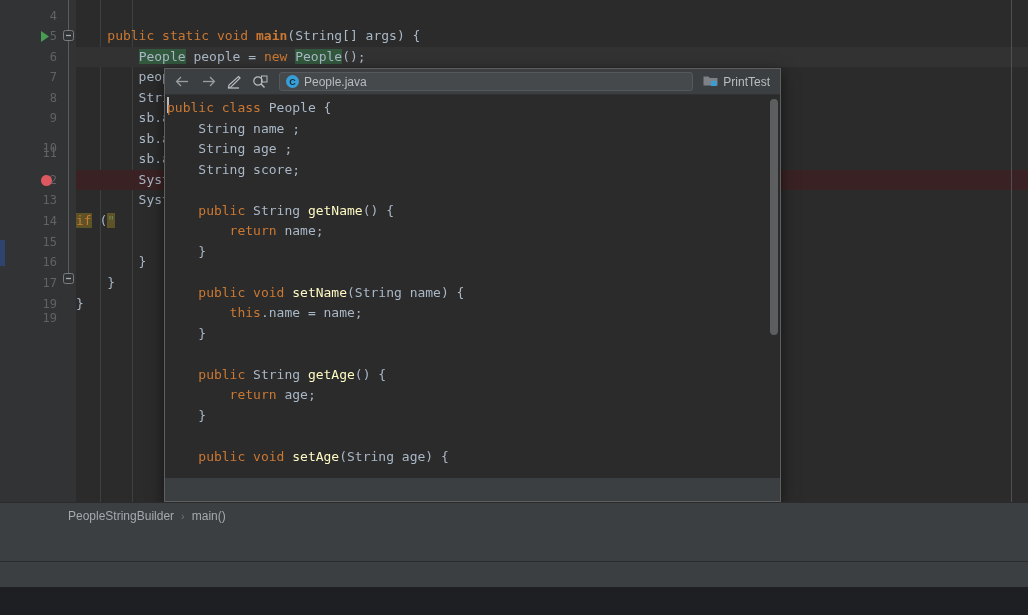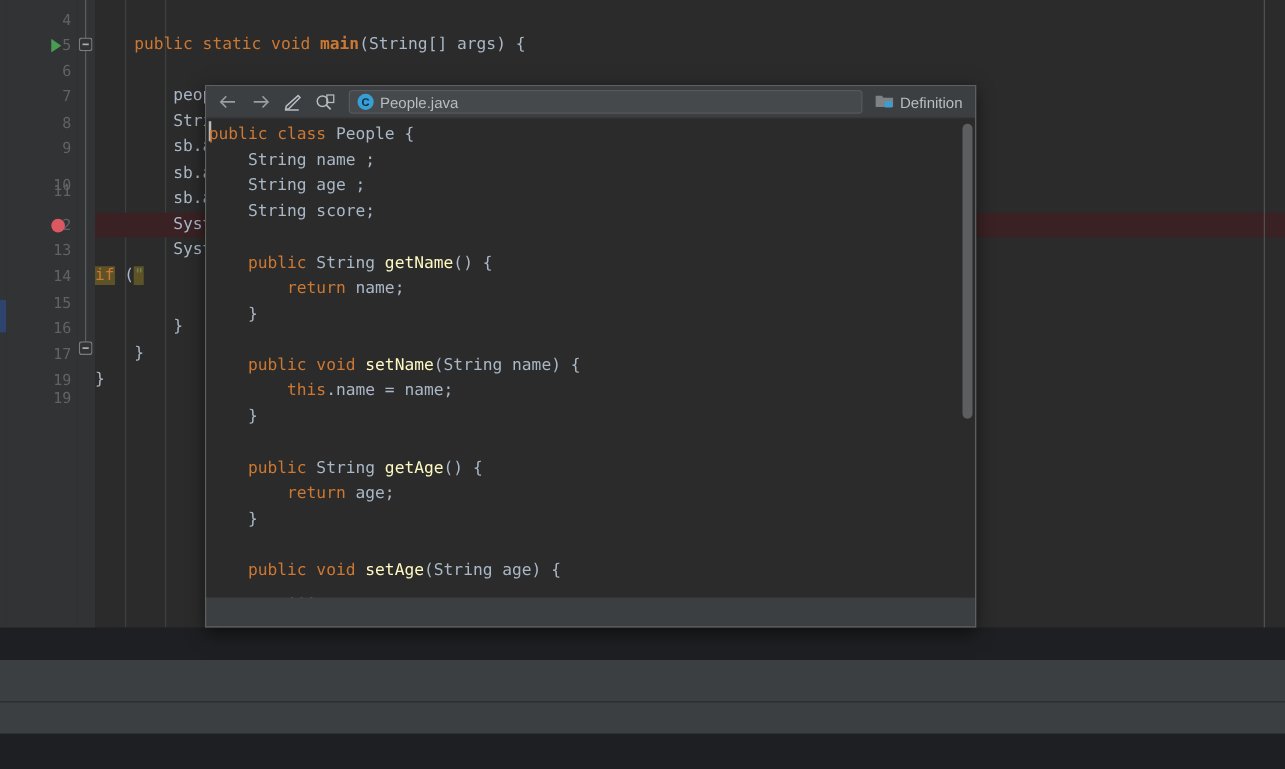--- a/index.html
+++ b/index.html
@@ -226,20 +226,21 @@
     </div>
 
     <div class="code-pane">
       <div class="indent-guide" style="left:24px"></div>
       <div class="indent-guide" style="left:56px"></div>
 
       <div class="code-line" style="top:6px"><span> </span></div>
 
       <div class="code-line" style="top:26px"><span class="kw">    public static void </span><span class="kwb">main</span><span class="id">(String[] args) {</span></div>
 
+      <div class="code-line line-hl-caret" style="top:47px"><span class="id">        </span><span class="hl-usage id">People</span><span class="id"> people = </span><span class="kw">new </span><span class="hl-usage id">People</span><span class="id">();</span></div>
 
       <div class="code-line" style="top:67px"><span class="id">        peopl</span></div>
       <div class="code-line" style="top:88px"><span class="id">        Strin</span></div>
       <div class="code-line" style="top:108px"><span class="id">        sb.ap</span></div>
       <div class="code-line" style="top:129px"><span class="id">        sb.ap</span></div>
       <div class="code-line" style="top:149px"><span class="id">        sb.ap</span></div>
       <div class="code-line line-hl-bp" style="top:170px"><span class="id">        Syste</span></div>
       <div class="code-line" style="top:190px"><span class="id">        Syste</span></div>
       <div class="code-line" style="top:211px"><span class="hl-search kw">if</span><span class="id"> </span><span class="id">(</span><span class="hl-search str">"</span></div>
       <div class="code-line" style="top:232px"><span> </span></div>
@@ -287,21 +288,21 @@
         <span>People.java</span>
       </div>
 
       <div class="module-chip">
         <span>
           <svg width="15" height="13" viewBox="0 0 15 13">
             <path d="M0.5 2.5 h5 l1.3 1.6 h7.7 v7.4 h-14 z" fill="#7e8286"></path>
             <rect x="8" y="7" width="5.5" height="5" fill="#389fd6"></rect>
           </svg>
         </span>
-        <span>Definition</span>
+        <span>PrintTest</span>
       </div>
     </div>
 
     <div class="popup-body">
       <div class="popup-code">
         <div class="caret"></div>
 
         <div class="p-line" style="top:3px"><span class="kw">public class </span><span class="id">People {</span></div>
         <div class="p-line" style="top:23.5px"><span class="id">    String name ;</span></div>
         <div class="p-line" style="top:44px"><span class="id">    String age ;</span></div>
@@ -322,18 +323,23 @@
         <div class="p-line" style="top:351.5px"><span class="kw">    public void </span><span class="mth">setAge</span><span class="id">(String age) {</span></div>
         <div class="p-line" style="top:372px"><span class="id">        ...</span></div>
       </div>
 
       <div class="p-scroll-track">
         <div class="p-scroll-thumb"></div>
       </div>
     </div>
   </div>
 
+  <div class="breadcrumb-bar">
+    <span class="crumb">PeopleStringBuilder</span>
+    <span class="crumb-sep">›</span>
+    <span class="crumb">main()</span>
+  </div>
 
   <div class="status-bar"></div>
   <div class="status-bar2"></div>
   <div class="bottom-void"></div>
 
 </div>
 
 </body></html>

